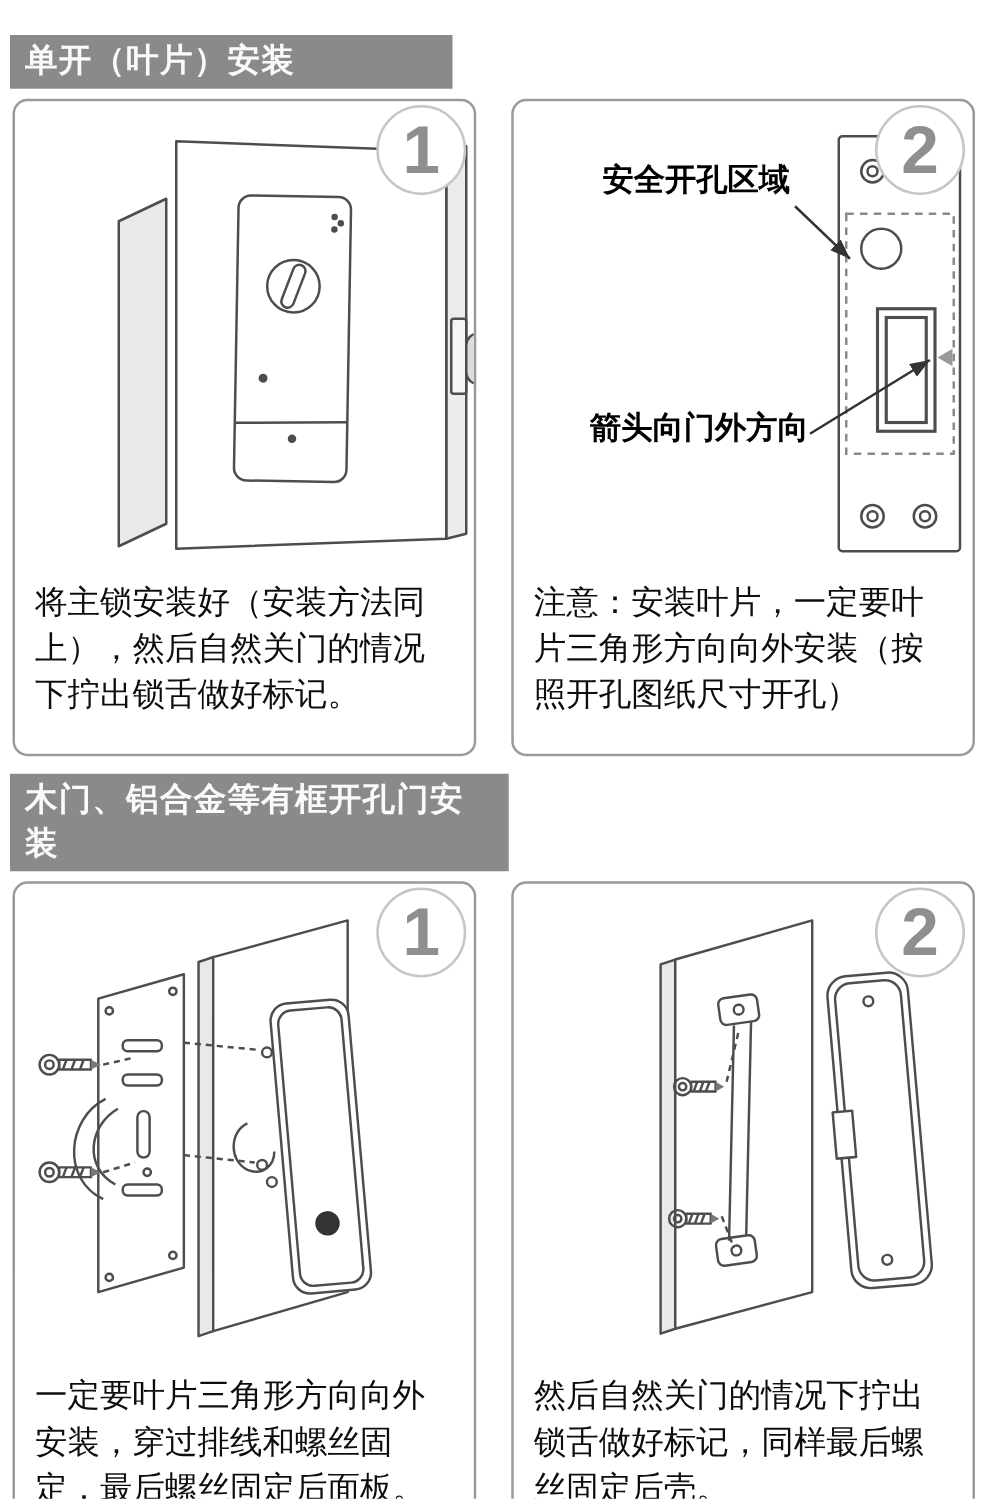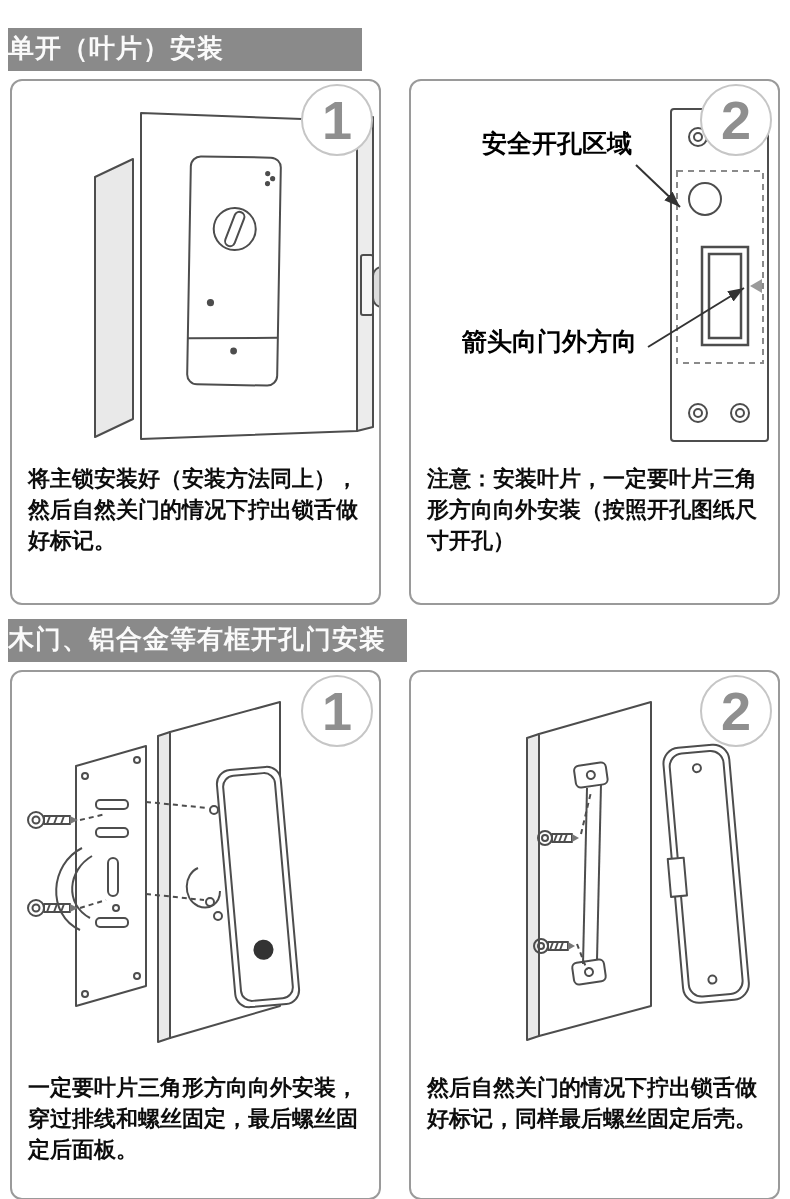--- a/index.html
+++ b/index.html
@@ -6,57 +6,57 @@
   html,body { margin:0; padding:0; }
   body {
     width:790px; height:1199px; background:#ffffff;
     font-family:"Liberation Sans","DejaVu Sans",sans-serif;
     color:#0d0d0d; overflow:hidden;
   }
   .page { position:relative; width:790px; height:1199px; }
 
   .header-bar {
     background:#8a8a8a; color:#fafafa; font-size:26px; font-weight:600;
-    padding:3px 0 5px; margin-left:8px; letter-spacing:1px;
+    padding:3px 12px 5px; margin-left:8px; letter-spacing:1px;
   }
   .bar-1 { width:354px; margin-top:28px; margin-bottom:8px; }
   .bar-2 { width:399px; margin-top:14px; margin-bottom:8px; }
 
   .panels-row { display:flex; gap:28px; padding:0 10px; }
   .panel {
     position:relative; width:371px; background:#fff;
     border:2px solid #9a9a9a; border-radius:12px;
     display:flex; flex-direction:column; overflow:hidden;
   }
   .row-1 .panel { height:526px; }
   .row-2 .panel { height:530px; }
 
   .art { position:relative; width:100%; }
   .row-1 .art { height:378px;margin-left:27px; }
   .row-2 .art { height:396px; }
   .art svg { position:absolute; left:0; top:0; width:100%; height:100%; }
 
   .caption {
-    flex:1; padding:4px 16px 24px; font-size:22px; line-height:1.42;
-    font-weight:700; color:#0d0d0d;
+    flex:1; padding:4px 16px 24px; font-size:26px; line-height:1.42;
+    font-weight:400; color:#0d0d0d;
   }
 
   .badge {
     position:absolute; top:3px; right:6px; width:72px; height:72px;
     border:2px solid #c6c6c6; border-radius:50%; background:#fff;
     display:flex; align-items:center; justify-content:center;
     font-size:54px; font-weight:bold; color:#8f8f8f; z-index:5;
   }
 
   .callout {
     position:absolute; z-index:4; font-size:25px; font-weight:600; color:#000;
     white-space:nowrap;
   }
   .callout-safe  { top:46px;  left:44px; }
-  .callout-arrow { top:244px; left:24px; }
+  .callout-arrow { top:244px; left:34px; }
 </style>
 </head>
 <body>
 
 <div class="page">
 
   <div class="header-bar bar-1">单开（叶片）安装</div>
 
   <div class="panels-row row-1">
 

